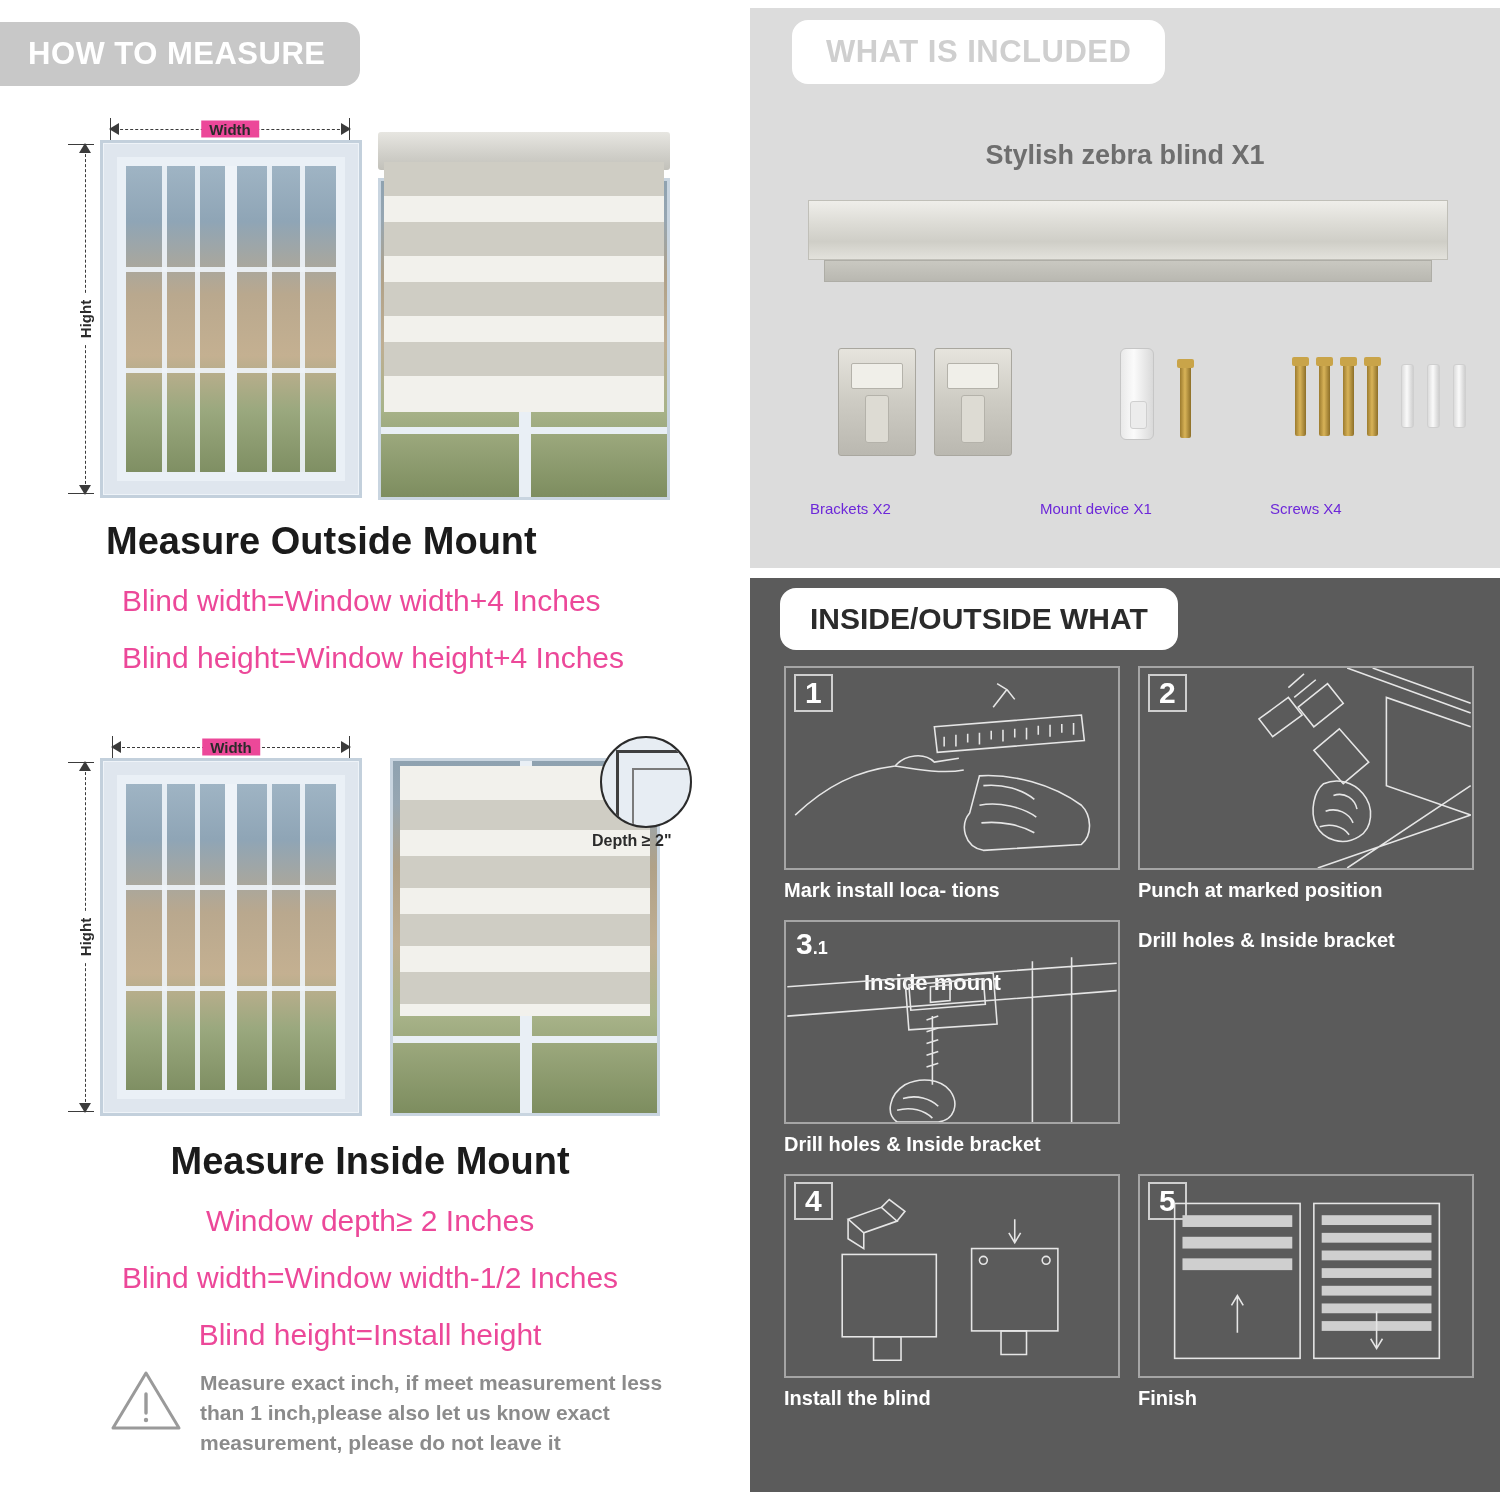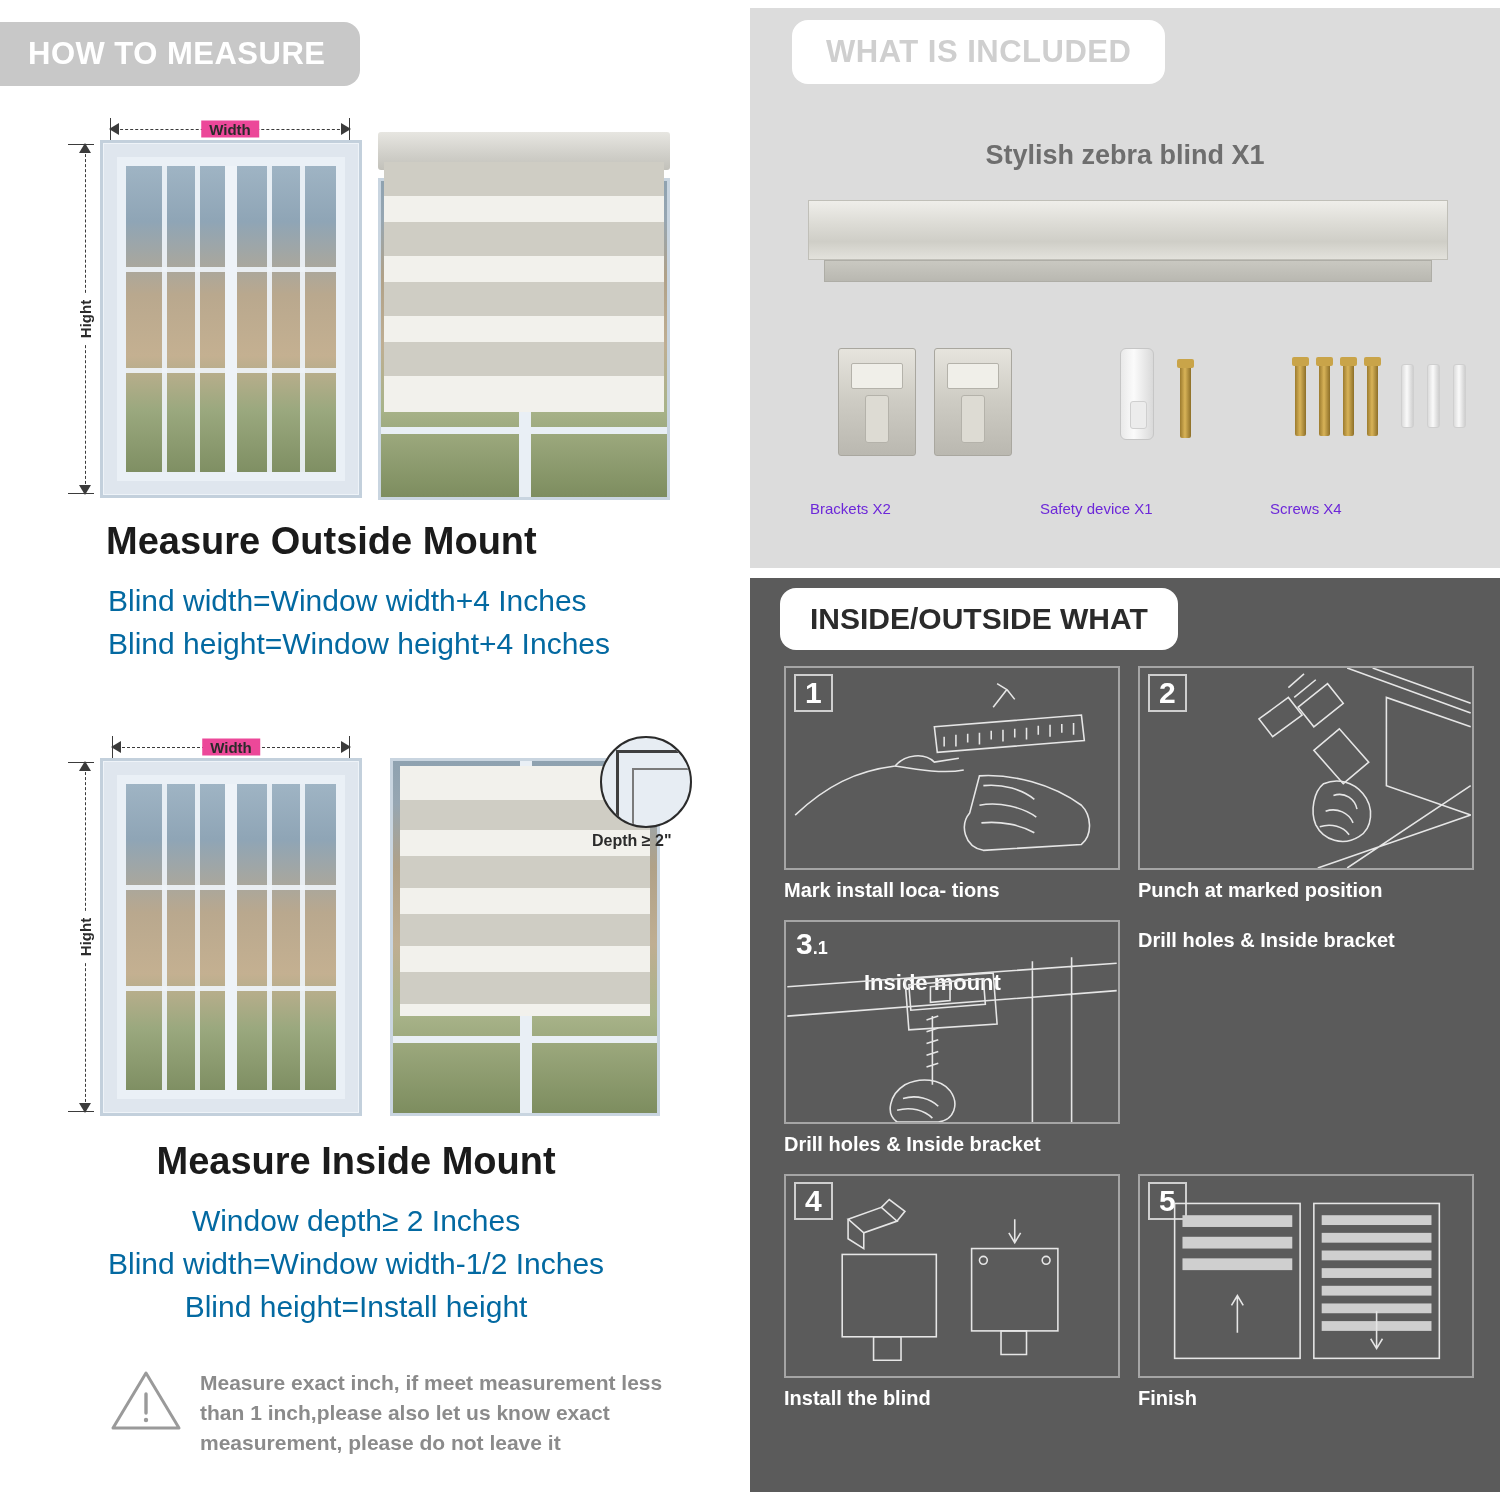--- a/index.html
+++ b/index.html
@@ -132,21 +132,21 @@
     position: absolute; left: 0; right: 0;
     background: #dfe6ee; border: 3px solid #c9d5e0;
     overflow: hidden;
   }
 
   .heading {
     font-size: 38px; font-weight: bold; color: #1b1b1b;
     margin: 0; line-height: 1.15;
   }
   .sub-line {
-    font-size: 30px; color: #0369a1; line-height: 1.38; margin: 2px;
+    font-size: 30px; color: #ec4899; line-height: 1.38; margin: 16px;
   }
   .text-block { position: absolute; left: 106px; }
 
   .note {
     position: absolute; left: 110px; width: 600px;
     display: flex; gap: 18px; align-items: flex-start;
   }
   .warn-tri {
     width: 72px; height: 64px; flex: 0 0 72px; position: relative;
   }
@@ -439,21 +439,21 @@
             <div class="bracket"></div>
           </div>
           <div class="part-caption" style="left:0;width:230px;">Brackets X2</div>
         </div>
 
         <div class="part-cell" style="left:290px;width:230px;">
           <div style="display:flex;gap:26px;justify-content:center;align-items:flex-start;">
             <div class="safety"></div>
             <div class="screw" style="margin-top:18px;"></div>
           </div>
-          <div class="part-caption" style="left:0;width:230px;">Safety device X1</div>
+          <div class="part-caption" style="left:0;width:230px;">Mount device X1</div>
         </div>
 
         <div class="part-cell" style="left:520px;width:220px;">
           <div style="display:flex;gap:13px;justify-content:center;align-items:flex-start;margin-top:16px;">
             <div class="screw"></div>
             <div class="screw"></div>
             <div class="screw"></div>
             <div class="screw"></div>
             <div class="anchor" style="margin-left:10px;"></div>
             <div class="anchor"></div>

